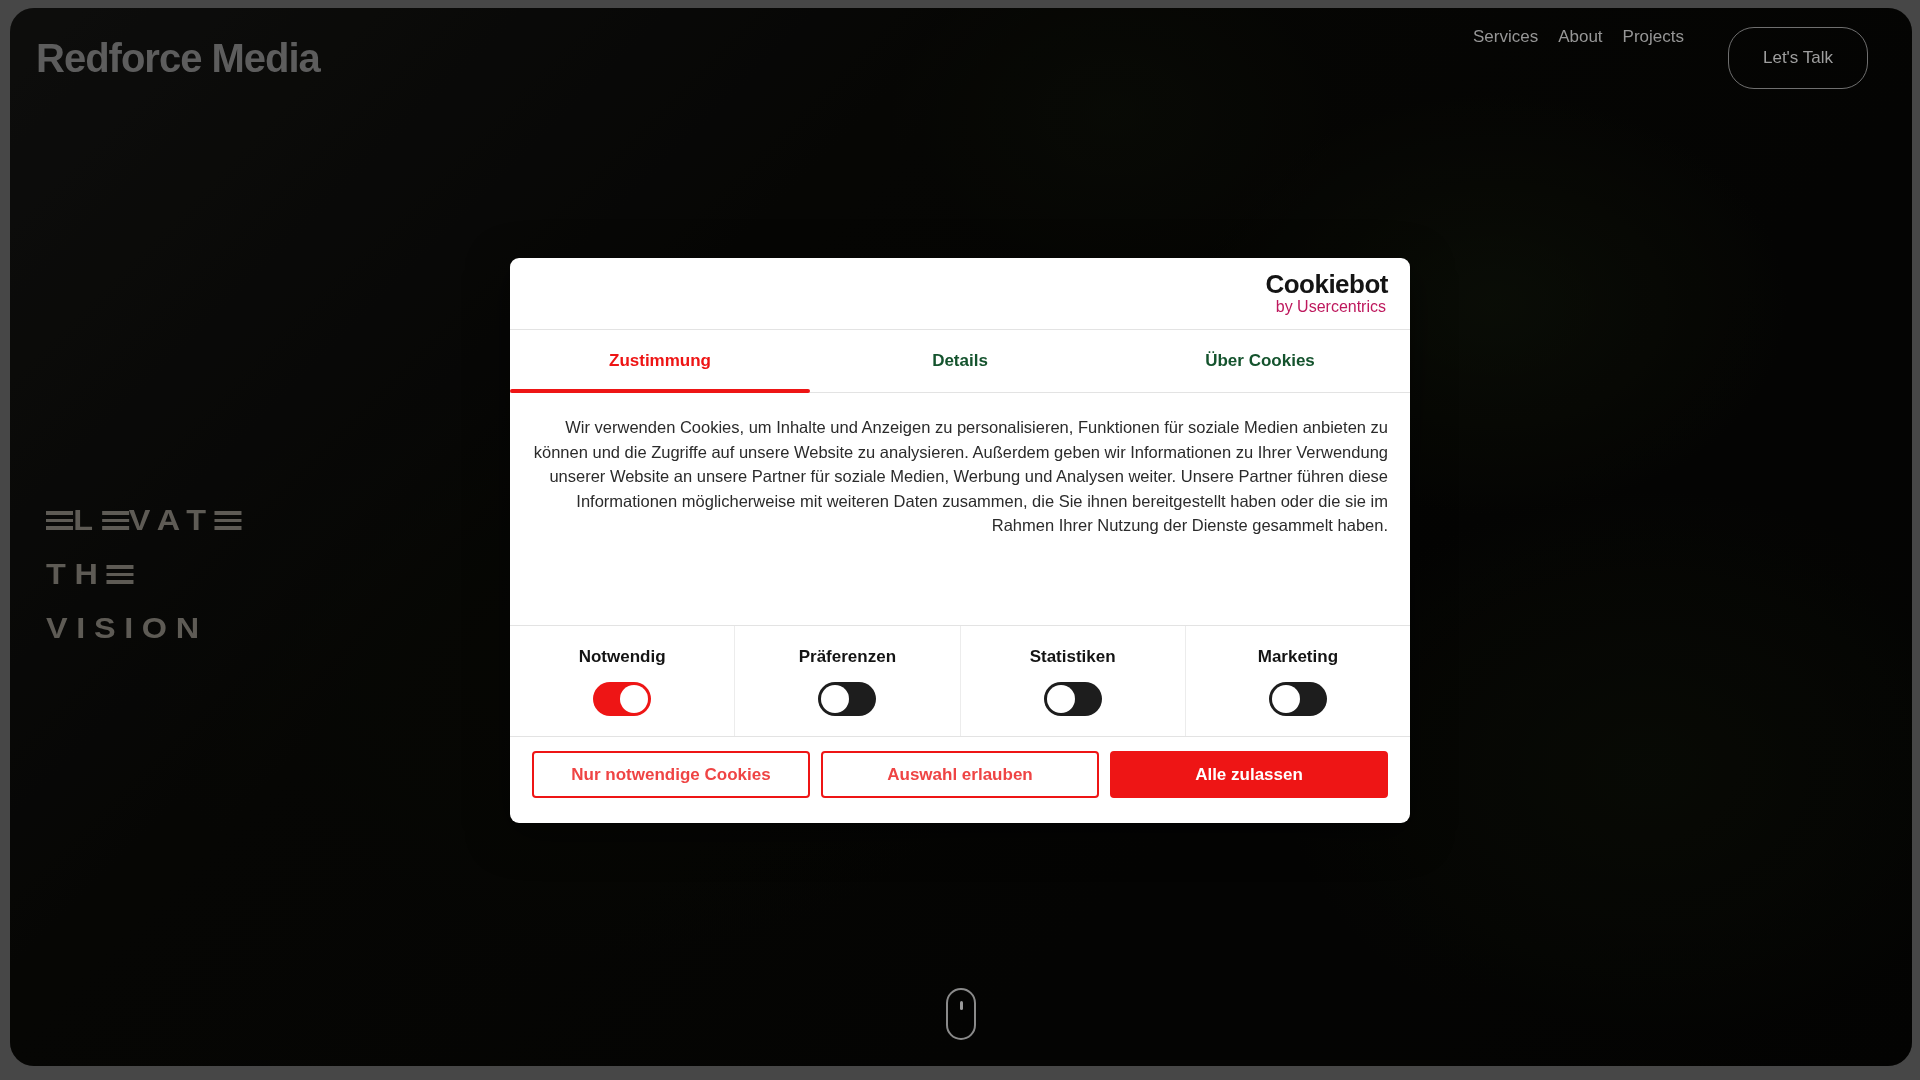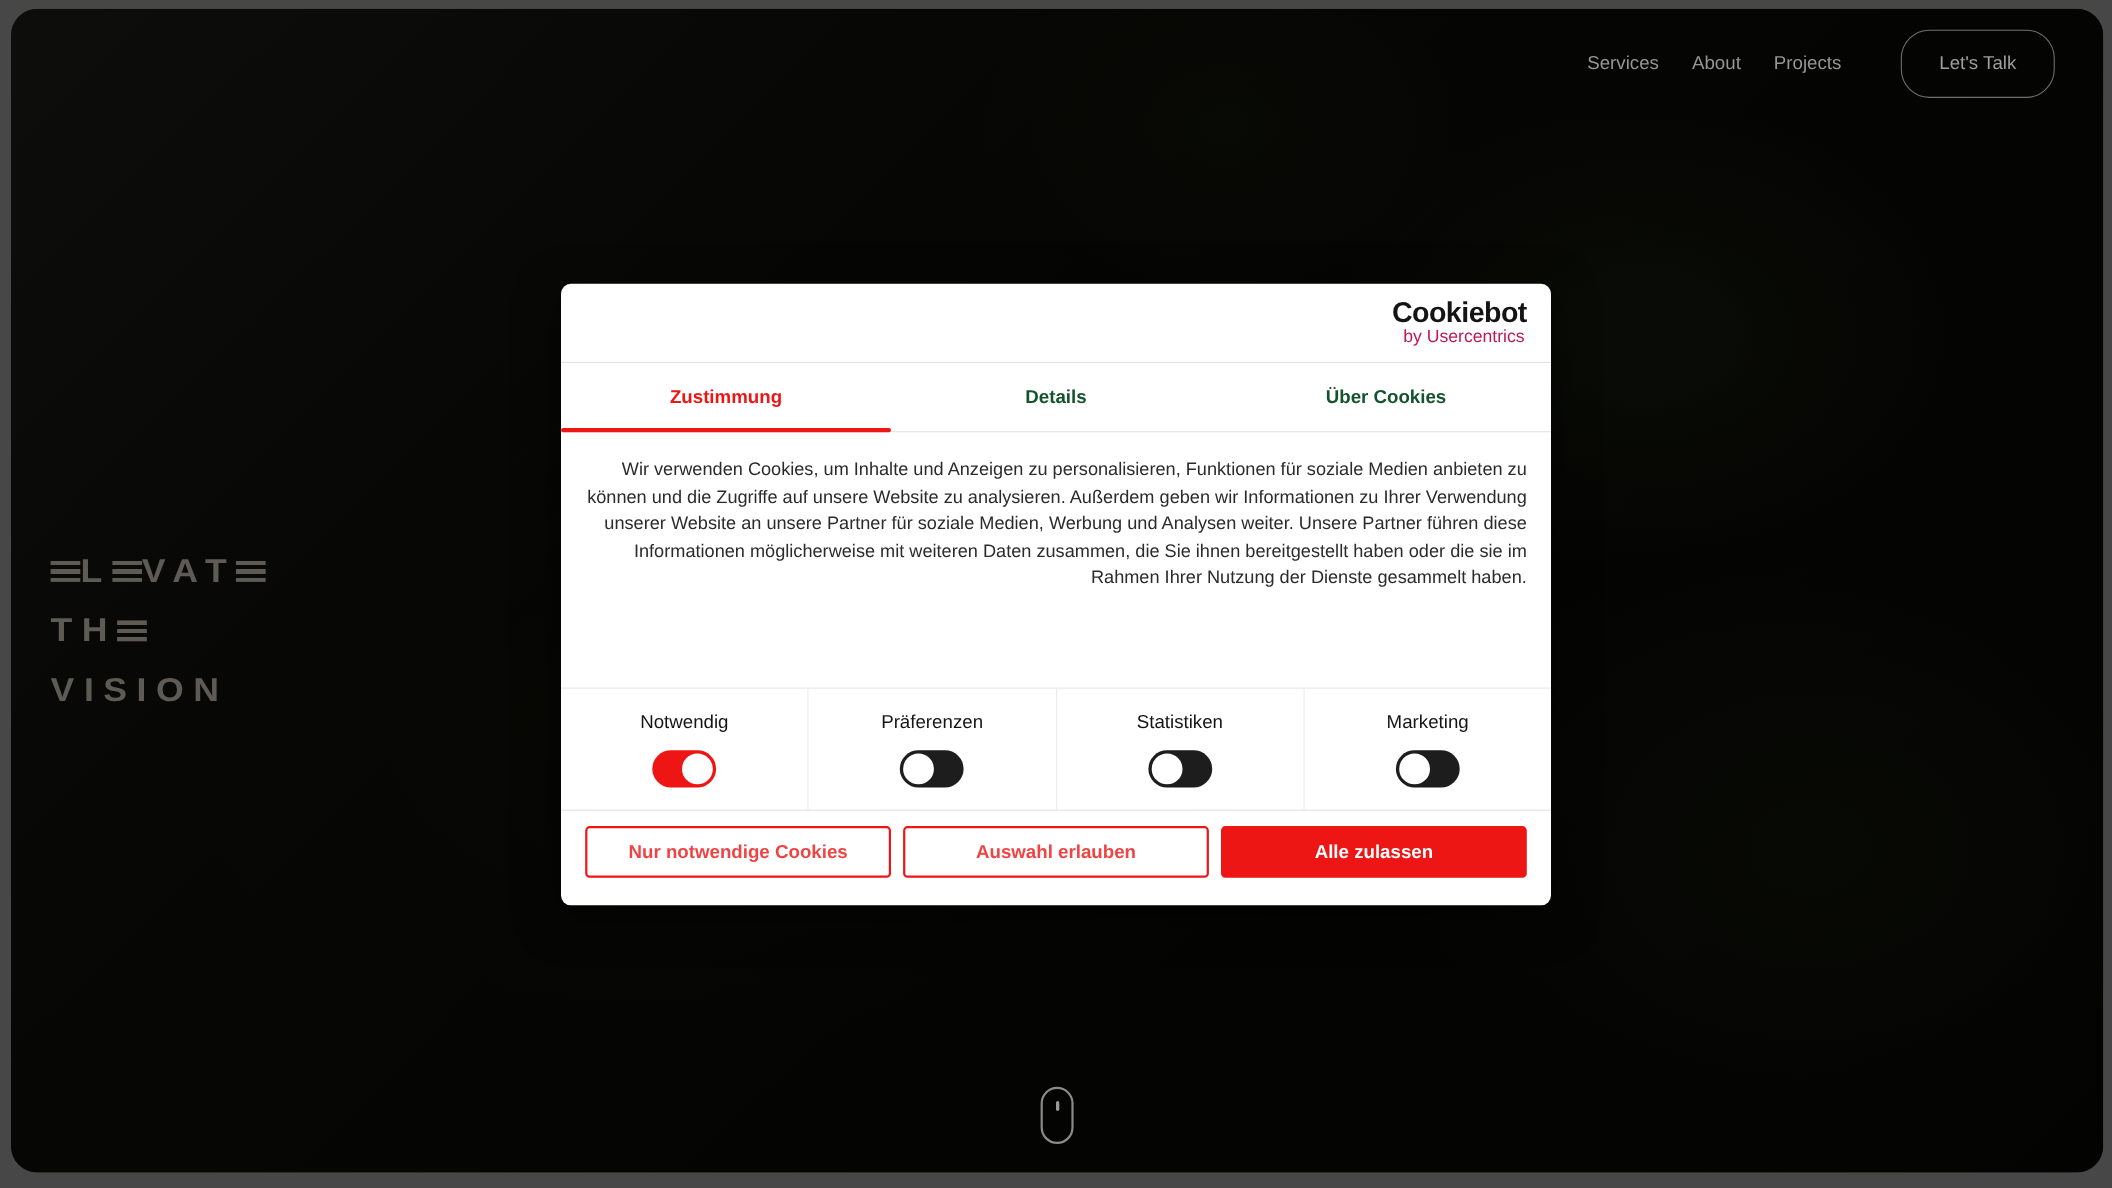--- a/index.html
+++ b/index.html
@@ -26,21 +26,21 @@
 
   
   .site-header {
     position: absolute; top: 0; left: 0; right: 0; height: 100px; z-index: 2;
     display: flex; align-items: center; padding: 0 44px 0 26px;
   }
   .brand {
     font-size: 40px; font-weight: 700; letter-spacing: -1px;
     color: #5d5d5d; cursor: pointer;
   }
-  .site-nav { margin-left: auto; display: flex; align-items: center; gap: 30px; }
+  .site-nav { margin-left: auto; display: flex; align-items: flex-start; gap: 20px; }
   .nav-link { font-size: 17px; color: #969696; cursor: pointer; }
   .cta-pill {
     margin-left: 24px; width: 140px; height: 62px; border-radius: 26px;
     border: 1px solid #6f6f6f; color: #9f9f9f; font-size: 17px;
     display: flex; align-items: center; justify-content: center;
     background: transparent; cursor: pointer; font-family: inherit;
   }
 
   
   .hero-title {
@@ -98,41 +98,42 @@
     background: linear-gradient(rgba(255,255,255,0), rgba(255,255,255,0.92));
   }
 
   .categories { display: flex; border-top: 1px solid #e3e3e3; border-bottom: 1px solid #e3e3e3; }
   .category {
     flex: 1; height: 110px; display: flex; flex-direction: column;
     align-items: center; justify-content: center; gap: 15px;
     border-left: 1px solid #ececec;
   }
   .category:first-child { border-left: none; }
-  .category-label { font-size: 17px; font-weight: 400; color: #141414; }
+  .category-label { font-size: 17px; font-weight: 700; color: #141414; }
   .toggle { width: 58px; height: 34px; border-radius: 17px; background: #1d1d1d; position: relative; cursor: pointer; }
   .toggle .knob { position: absolute; top: 3px; left: 3px; width: 28px; height: 28px; border-radius: 50%; background: #fff; }
   .toggle.on { background: var(--accent); }
   .toggle.on .knob { left: auto; right: 3px; }
 
   .actions { display: flex; gap: 11px; padding: 14px 22px 25px; }
   .btn {
     flex: 1; height: 47px; display: flex; align-items: center; justify-content: center;
     font-size: 17px; font-weight: 700; border-radius: 4px; cursor: pointer; font-family: inherit;
   }
   .btn.outline { background: #fff; border: 2px solid var(--accent); color: #ef4444; }
   .btn.solid { background: var(--accent); border: 2px solid var(--accent); color: #fff; }
 </style>
 </head>
 <body style="background: rgb(71, 71, 71);">
 
 <div class="stage">
   <div class="backdrop"></div>
 
   <header class="site-header">
+    <div class="brand">Redforce Media</div>
     <nav class="site-nav">
       <span class="nav-link">Services</span>
       <span class="nav-link">About</span>
       <span class="nav-link">Projects</span>
       <button class="cta-pill">Let's Talk</button>
     </nav>
   </header>
 
   <div class="hero-title">
     <div class="hero-line stencil"><span class="ebar"></span>L<span class="ebar"></span>VAT<span class="ebar"></span></div>

